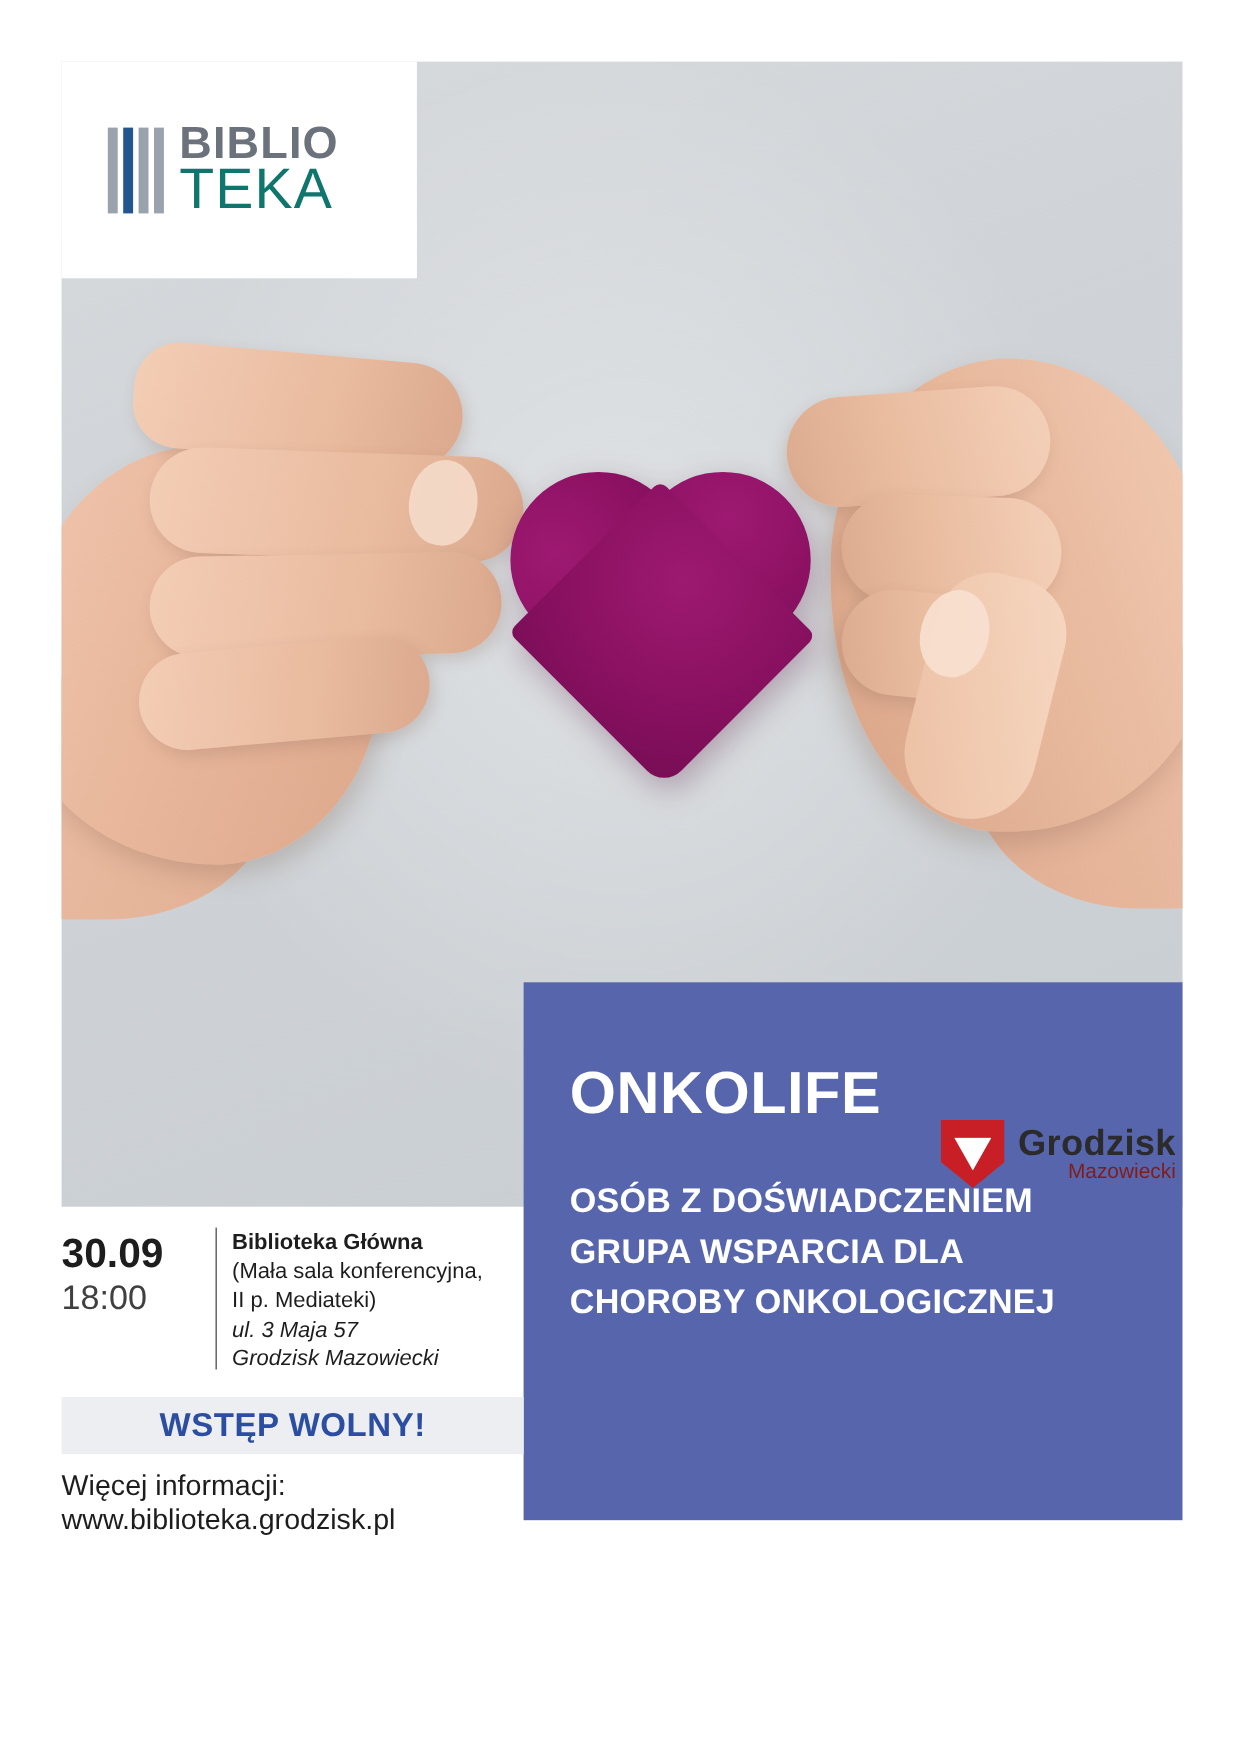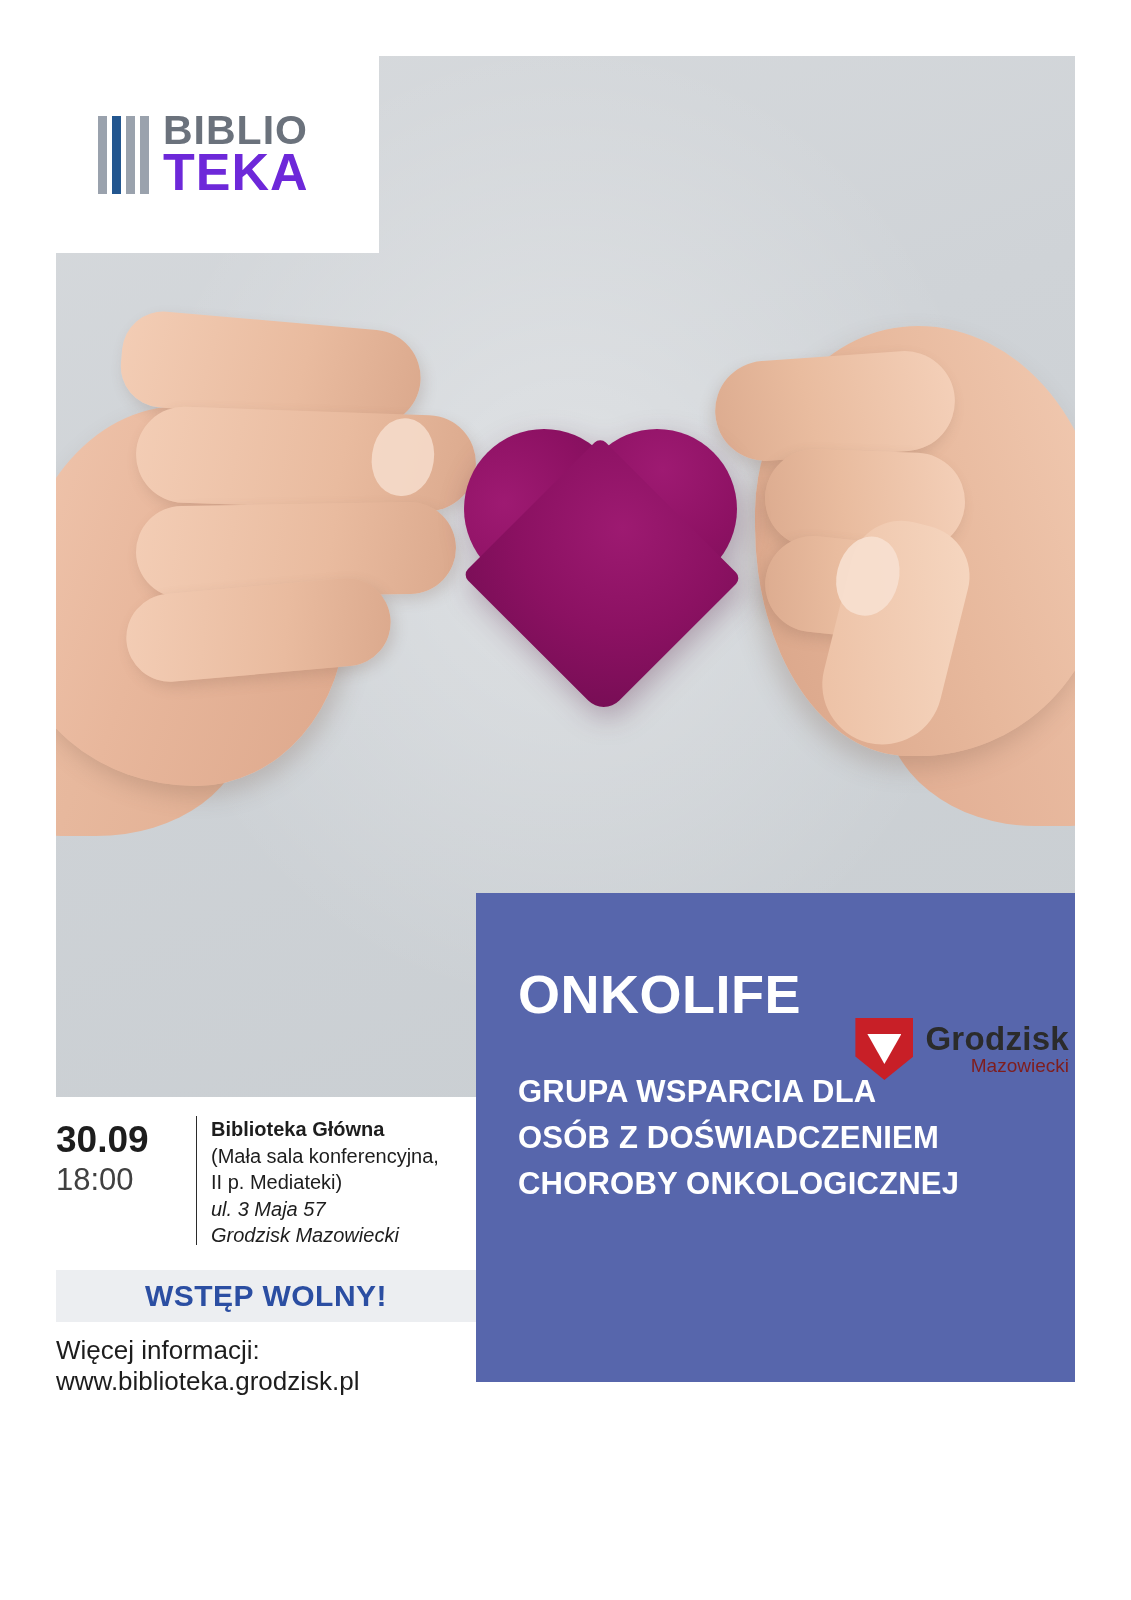--- a/index.html
+++ b/index.html
@@ -190,23 +190,23 @@
     color: #5c6470;
   }
   .logo-text .l1 {
     font-size: 41px;
     font-weight: 700;
     letter-spacing: 1px;
     color: #6b727c;
   }
   .logo-text .l2 {
     font-size: 52px;
-    font-weight: 700;
+    font-weight: 400;
     letter-spacing: 1px;
-    color: #6d28d9;
+    color: #0f766e;
   }
 
   
   .blue-panel {
     position: absolute;
     left: 476px;
     top: 893px;
     width: 599px;
     height: 489px;
     background: #5766ac;
@@ -381,22 +381,22 @@
     </div>
     <div class="logo-text">
       <div class="l1">BIBLIO</div>
       <div class="l2">TEKA</div>
     </div>
   </div>
 
   <div class="blue-panel">
     <h1 class="title">ONKOLIFE</h1>
     <div class="subtitle">
+      <div>OSÓB Z DOŚWIADCZENIEM</div>
       <div>GRUPA WSPARCIA DLA</div>
-      <div>OSÓB Z DOŚWIADCZENIEM</div>
       <div>CHOROBY ONKOLOGICZNEJ</div>
     </div>
   </div>
 
   <div class="info">
     <div class="info-row">
       <div class="date-col">
         <div class="d">30.09</div>
         <div class="t">18:00</div>
       </div>

